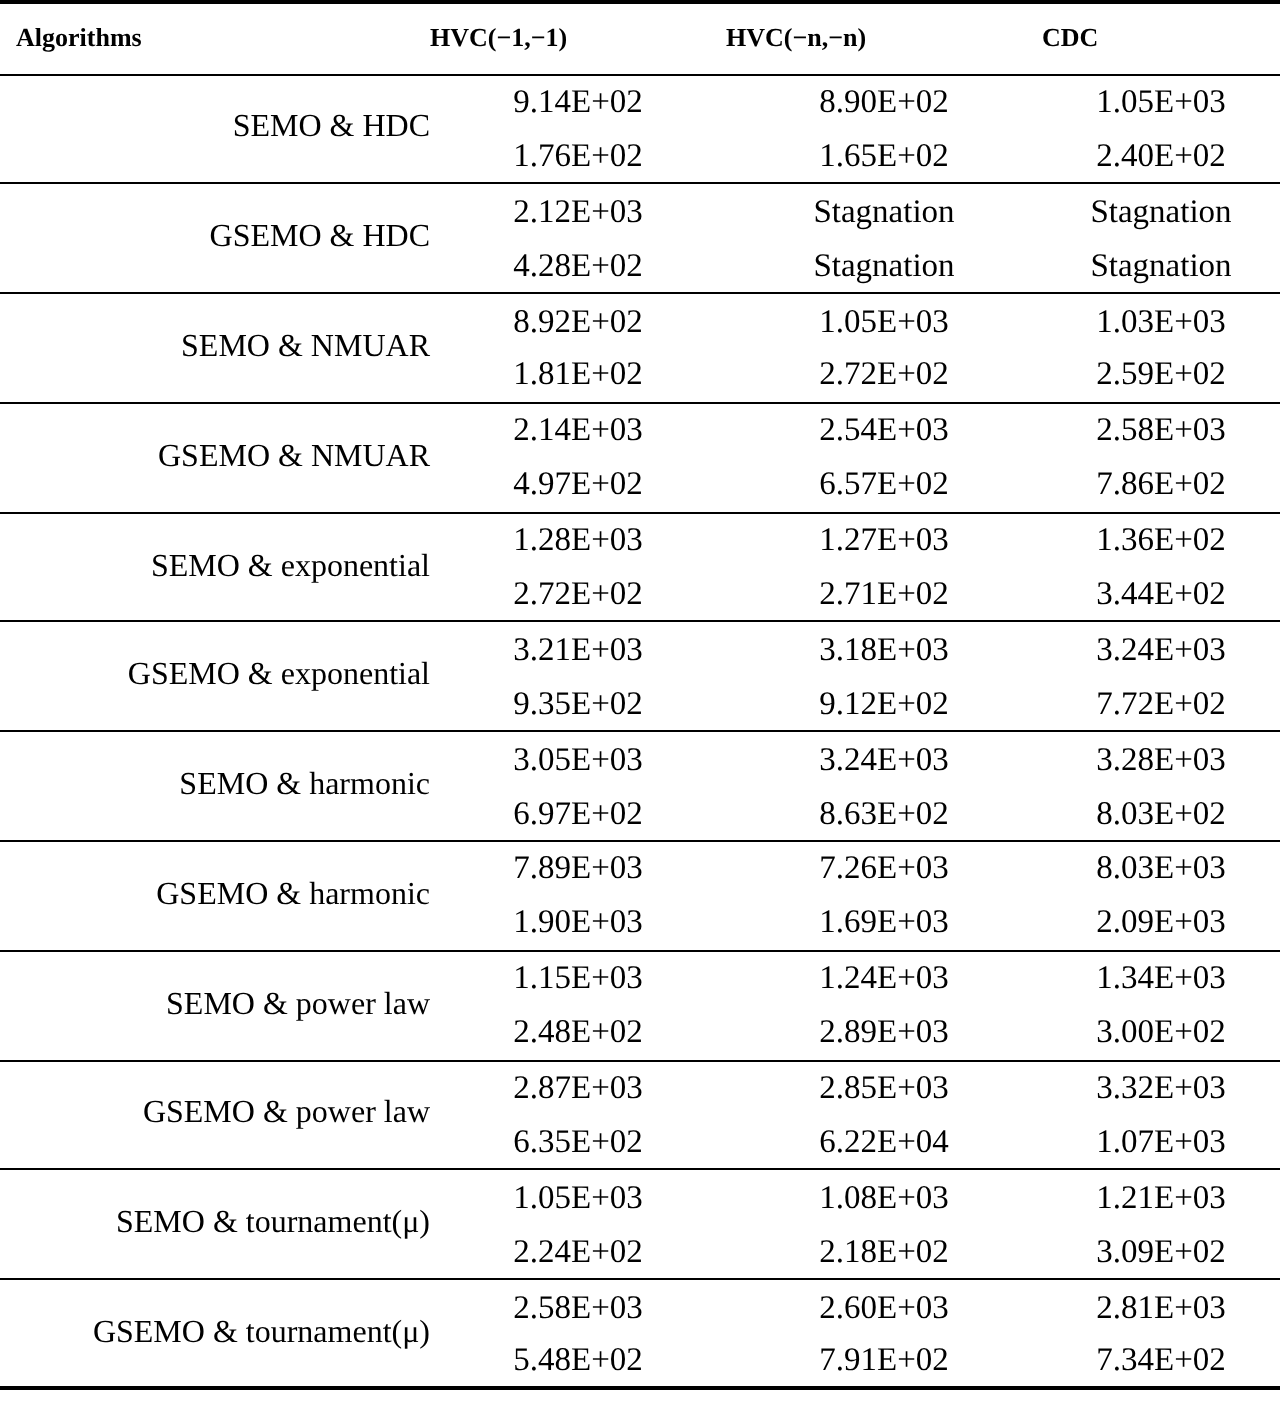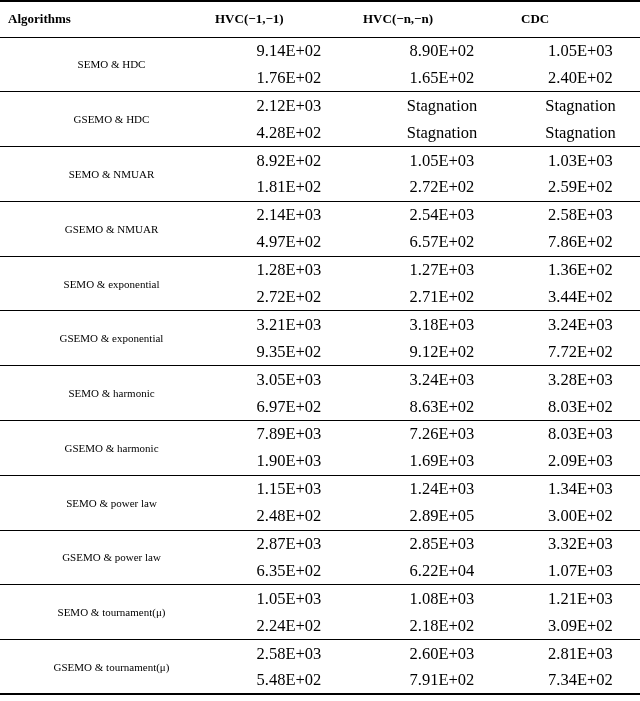--- a/index.html
+++ b/index.html
@@ -29,24 +29,24 @@
     height: 36px;
     vertical-align: middle;
     white-space: nowrap;
   }
   th.alg-h { text-align: left; padding-left: 8px; }
   th.col-h { text-align: left; }
 
   tbody.grp { border-bottom: 1.3px solid #000; }
 
   td.alg {
-    text-align: center;
+    text-align: right;
     padding-left: 8px;
     vertical-align: middle;
-    font-size: 11px;
+    font-size: 16px;
     white-space: nowrap;
   }
   td.val {
     text-align: center;
     font-size: 16.5px;
     height: 27.4px;
     vertical-align: middle;
     white-space: nowrap;
   }
 </style>
@@ -183,21 +183,21 @@
 
   <tbody class="grp">
     <tr>
       <td class="alg" rowspan="2">SEMO &amp; power law</td>
       <td class="val">1.15E+03</td>
       <td class="val">1.24E+03</td>
       <td class="val">1.34E+03</td>
     </tr>
     <tr>
       <td class="val">2.48E+02</td>
-      <td class="val">2.89E+05</td>
+      <td class="val">2.89E+03</td>
       <td class="val">3.00E+02</td>
     </tr>
   </tbody>
 
   <tbody class="grp">
     <tr>
       <td class="alg" rowspan="2">GSEMO &amp; power law</td>
       <td class="val">2.87E+03</td>
       <td class="val">2.85E+03</td>
       <td class="val">3.32E+03</td>

